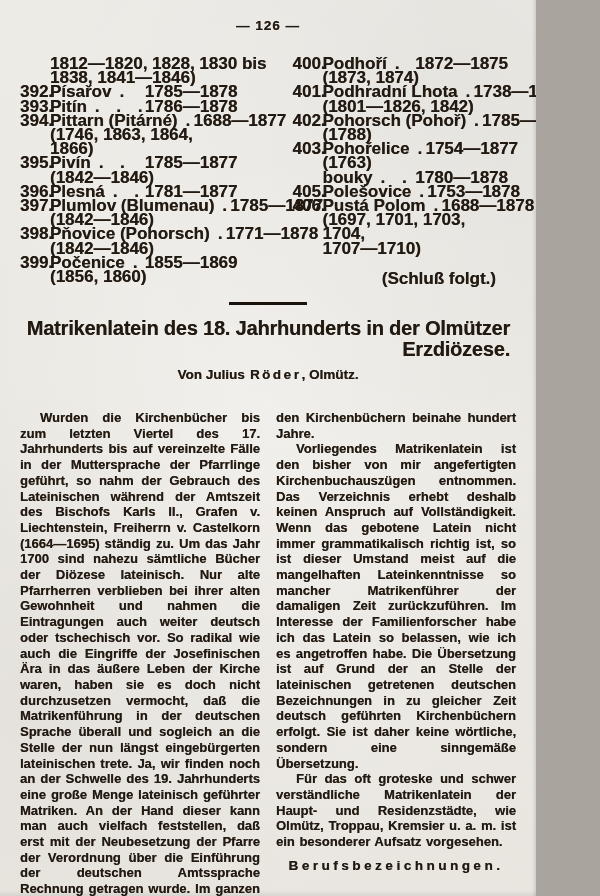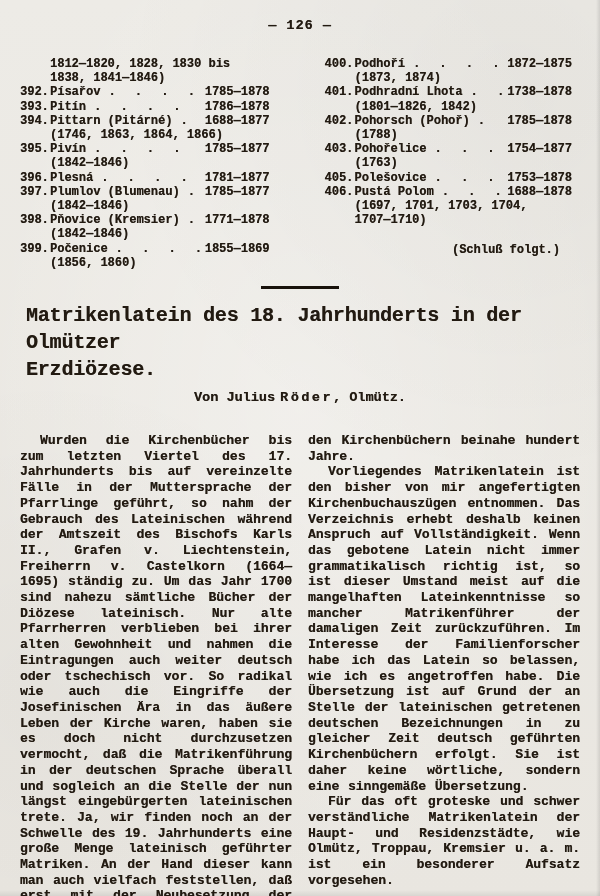--- a/index.html
+++ b/index.html
@@ -1,60 +1,60 @@
 <!DOCTYPE html>
 <html lang="de"><head>
 <meta charset="utf-8">
 <style>
   html,body{margin:0;padding:0;background:#a9a49d;}
   .page{
     position:relative;
-    width:600px;height:896px;
+    width:536px;height:896px;
     box-sizing:border-box;
     padding:18px 20px 0 20px;
     overflow:hidden;
     color:#221a11;
-    font-family:Liberation Mono, monospace;
+    font-family:Liberation Sans, sans-serif;
     font-weight:700;
     background:
       radial-gradient(circle at 85% 10%, rgba(0,0,0,0.03), transparent 42%),
       radial-gradient(circle at 8% 78%, rgba(0,0,0,0.025), transparent 38%),
       radial-gradient(ellipse at 50% 45%, rgba(255,255,255,0.30), transparent 75%),
       linear-gradient(#edebe6,#e9e6e0);
     text-shadow:0.25px 0 0 rgba(34,26,17,0.75);
   }
   .page::after{
     content:"";position:absolute;top:0;right:0;width:4px;height:100%;
     background:linear-gradient(to left, rgba(0,0,0,0.10), rgba(0,0,0,0));
     pointer-events:none;
   }
   .page::before{
     content:"";position:absolute;left:0;bottom:0;width:100%;height:6px;
     background:linear-gradient(to top, rgba(0,0,0,0.07), rgba(0,0,0,0));
     pointer-events:none;
   }
   .page-number{text-align:center;font-size:13.5px;letter-spacing:1px;margin-bottom:24px;}
   
-  .index{display:flex;gap:9px;font-size:12px;line-height:14.2px;}
+  .index{display:flex;gap:9px;font-size:17px;line-height:14.2px;}
   .index-col{flex:1;min-width:0;}
   .index-left .entry-row,.index-left .entry-paren{padding-right:26px;}
   .index-right .entry-row,.index-right .entry-paren{padding-right:8px;margin-left:20px;}
   .entry-row{display:flex;align-items:baseline;}
   .entry-row .num{flex:none;width:30px;}
   .entry-row .name{flex:none;white-space:nowrap;}
   .entry-row .dots{flex:1;min-width:10px;overflow:hidden;white-space:nowrap;margin:0 3px;}
   .entry-row .dots::after{content:". . . . . . . . . . . . . . . . . . .";letter-spacing:6px;padding-left:5px;}
   .entry-row .years{flex:none;white-space:nowrap;}
   .entry-row.cont{padding-left:30px;}
   .index-left .entry-row.cont{padding-right:26px;}
   .entry-paren{padding-left:30px;}
   .closing{text-align:right;padding-right:20px;margin-top:16px;}
   
   .rule{width:78px;height:3px;background:#18120b;margin:16px auto 13px auto;}
-  .title{text-align:left;font-size:20px;line-height:27px;letter-spacing:-0.2px;margin:0 6px 7px 6px;}
+  .title{text-align:right;font-size:20px;line-height:21px;letter-spacing:-0.2px;margin:0 6px 7px 6px;}
   .byline{text-align:center;font-size:13.5px;margin-bottom:28px;}
   .byline .author{letter-spacing:2.5px;margin-left:5px;}
   
   .body{display:flex;gap:16px;}
   .body .col{flex:1;min-width:0;}
   .body p{margin:0;text-align:justify;font-size:13px;line-height:15.7px;word-spacing:1px;hyphens:auto;}
   .body p.indent{text-indent:20px;}
   .subhead{text-align:center;font-size:13.5px;letter-spacing:3.5px;margin:8px 0 5px 0;white-space:nowrap;}
 </style>
 </head>
@@ -108,21 +108,21 @@
           </div>
           <div class="entry-row">
             <span class="num">397.</span>
             <span class="name">Plumlov (Blumenau)</span>
             <span class="dots"></span>
             <span class="years">1785—1877</span>
           </div>
           <div class="entry-paren">(1842—1846)</div>
           <div class="entry-row">
             <span class="num">398.</span>
-            <span class="name">Pňovice (Kremsier)</span>
+            <span class="name">Pňovice (Pohorsch)</span>
             <span class="dots"></span>
             <span class="years">1771—1878</span>
           </div>
           <div class="entry-paren">(1842—1846)</div>
           <div class="entry-row">
             <span class="num">399.</span>
             <span class="name">Počenice</span>
             <span class="dots"></span>
             <span class="years">1855—1869</span>
           </div>
@@ -152,20 +152,25 @@
             <span class="years">1785—1878</span>
           </div>
           <div class="entry-paren">(1788)</div>
           <div class="entry-row">
             <span class="num">403.</span>
             <span class="name">Pohořelice</span>
             <span class="dots"></span>
             <span class="years">1754—1877</span>
           </div>
           <div class="entry-paren">(1763)</div>
+          <div class="entry-row cont">
+            <span class="name">bouky</span>
+            <span class="dots"></span>
+            <span class="years">1780—1878</span>
+          </div>
           <div class="entry-row">
             <span class="num">405.</span>
             <span class="name">Polešovice</span>
             <span class="dots"></span>
             <span class="years">1753—1878</span>
           </div>
           <div class="entry-row">
             <span class="num">406.</span>
             <span class="name">Pustá Polom</span>
             <span class="dots"></span>

